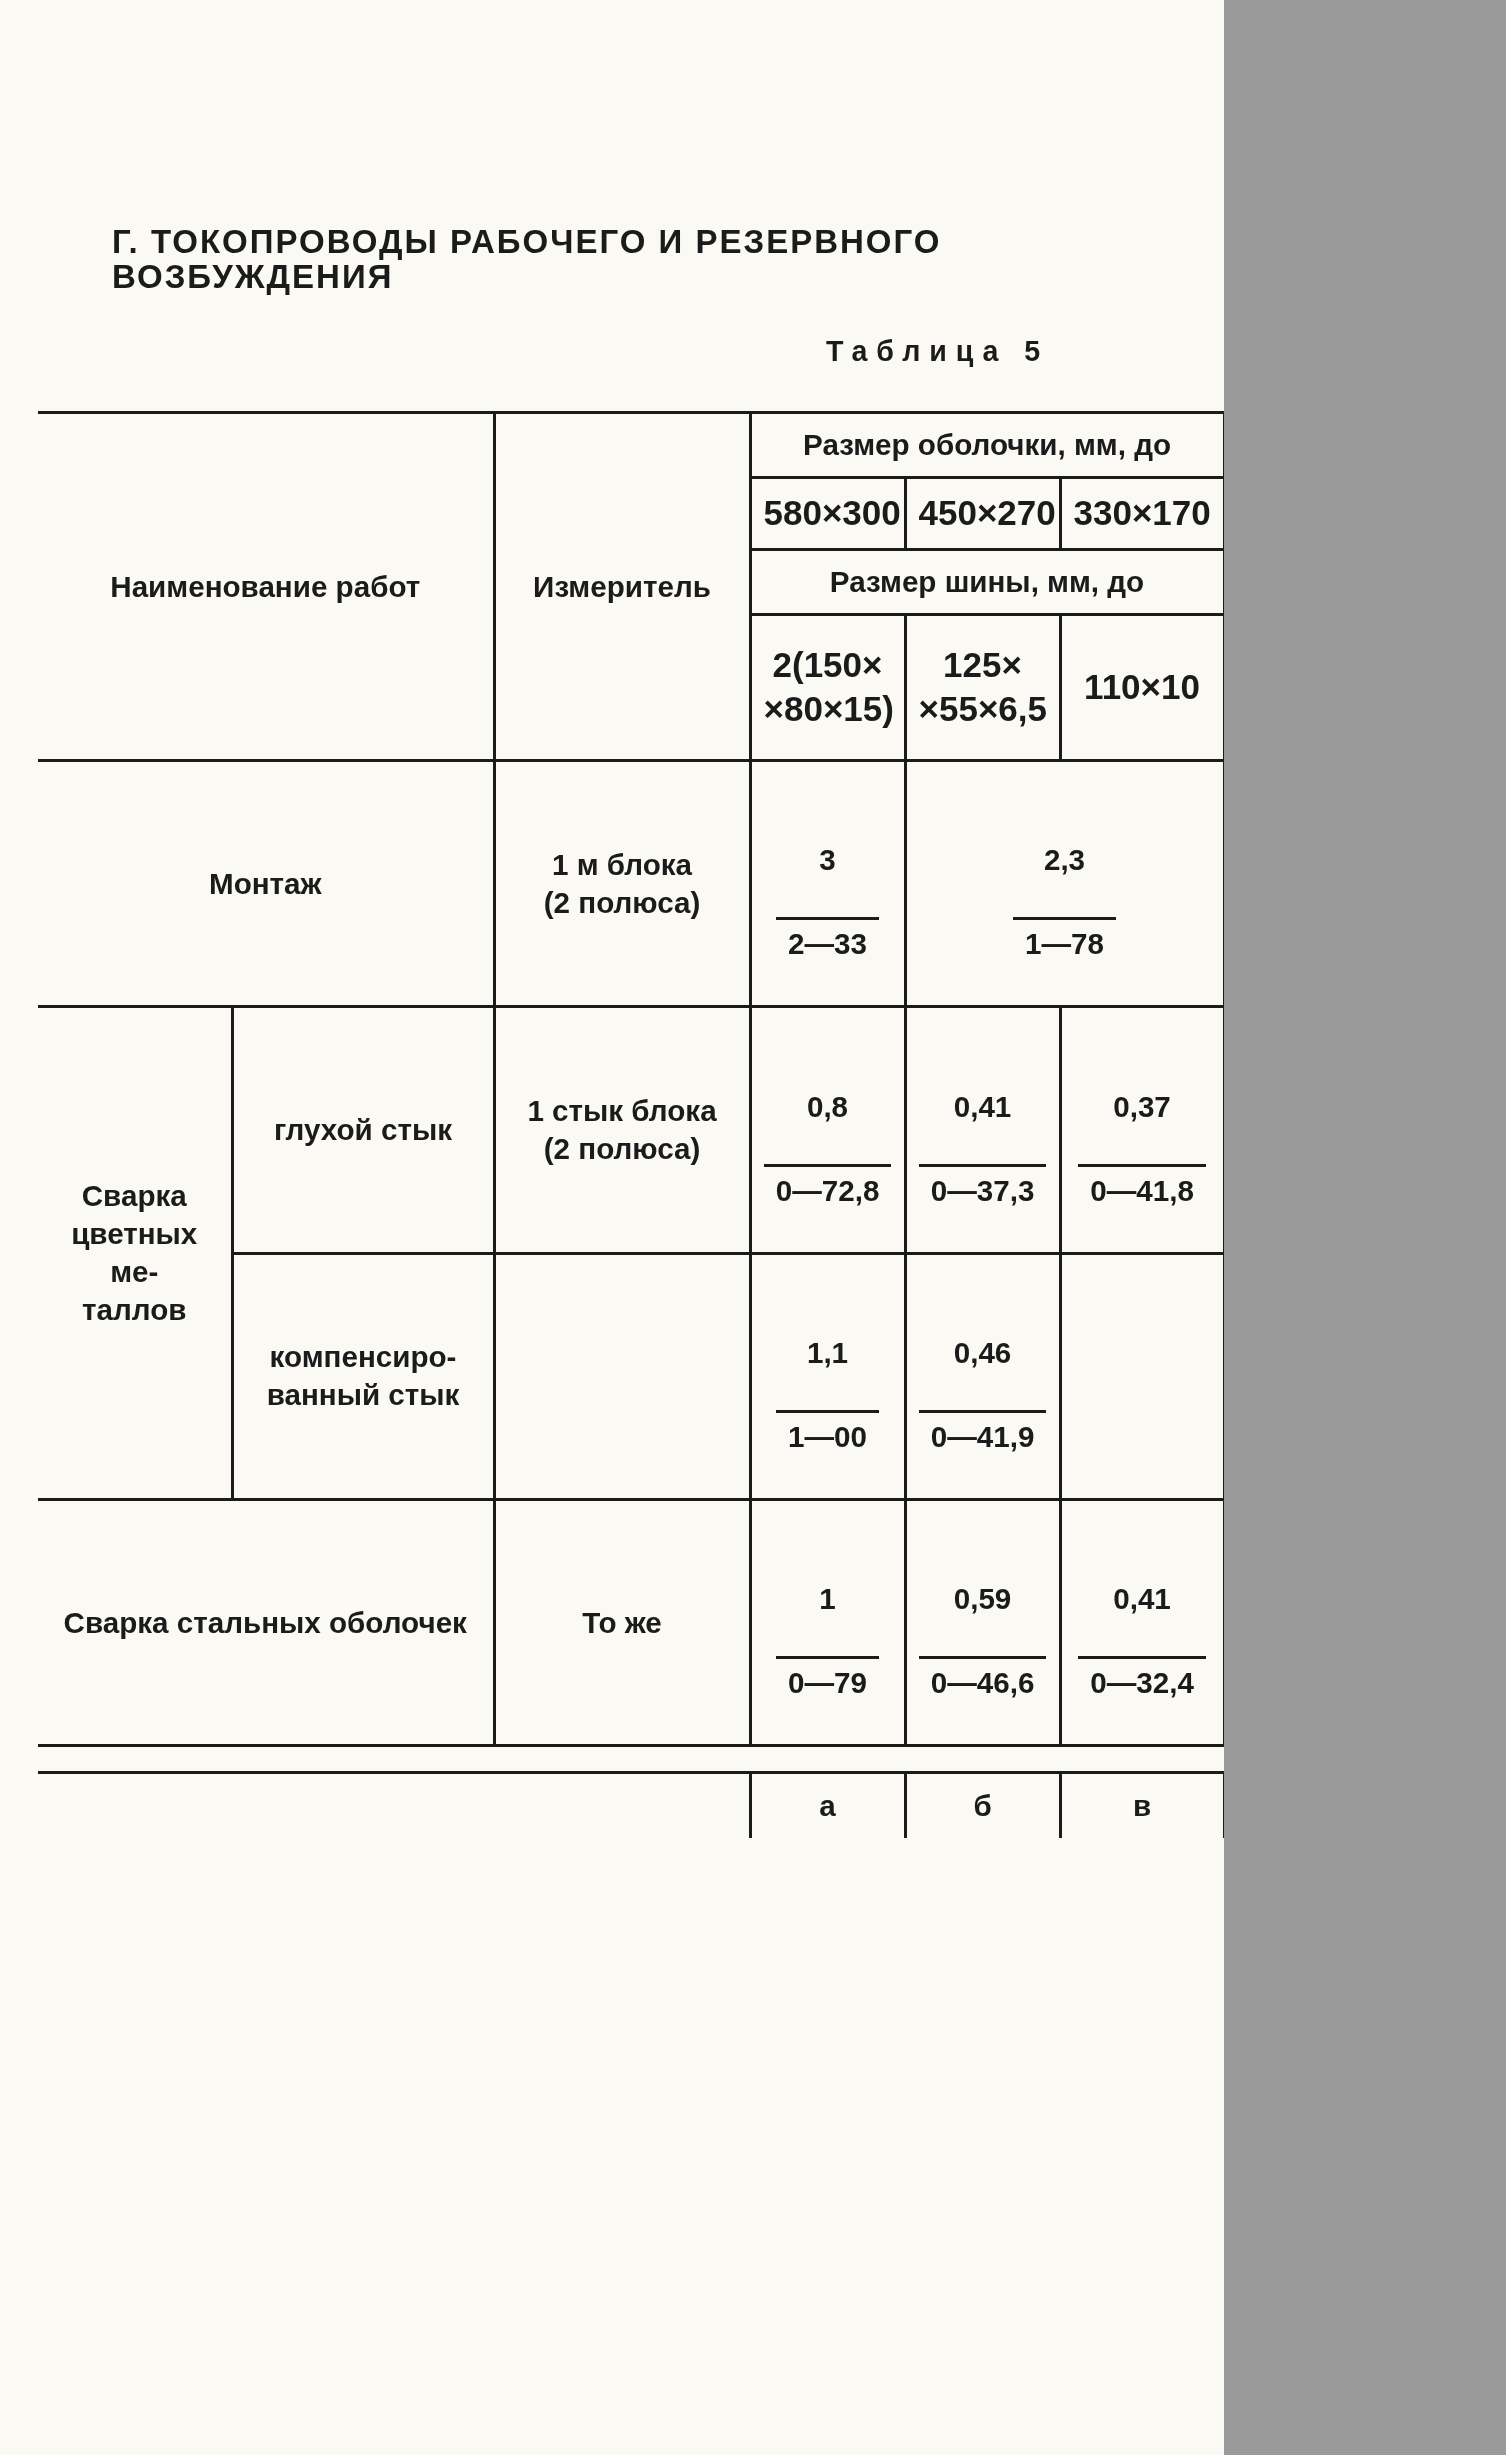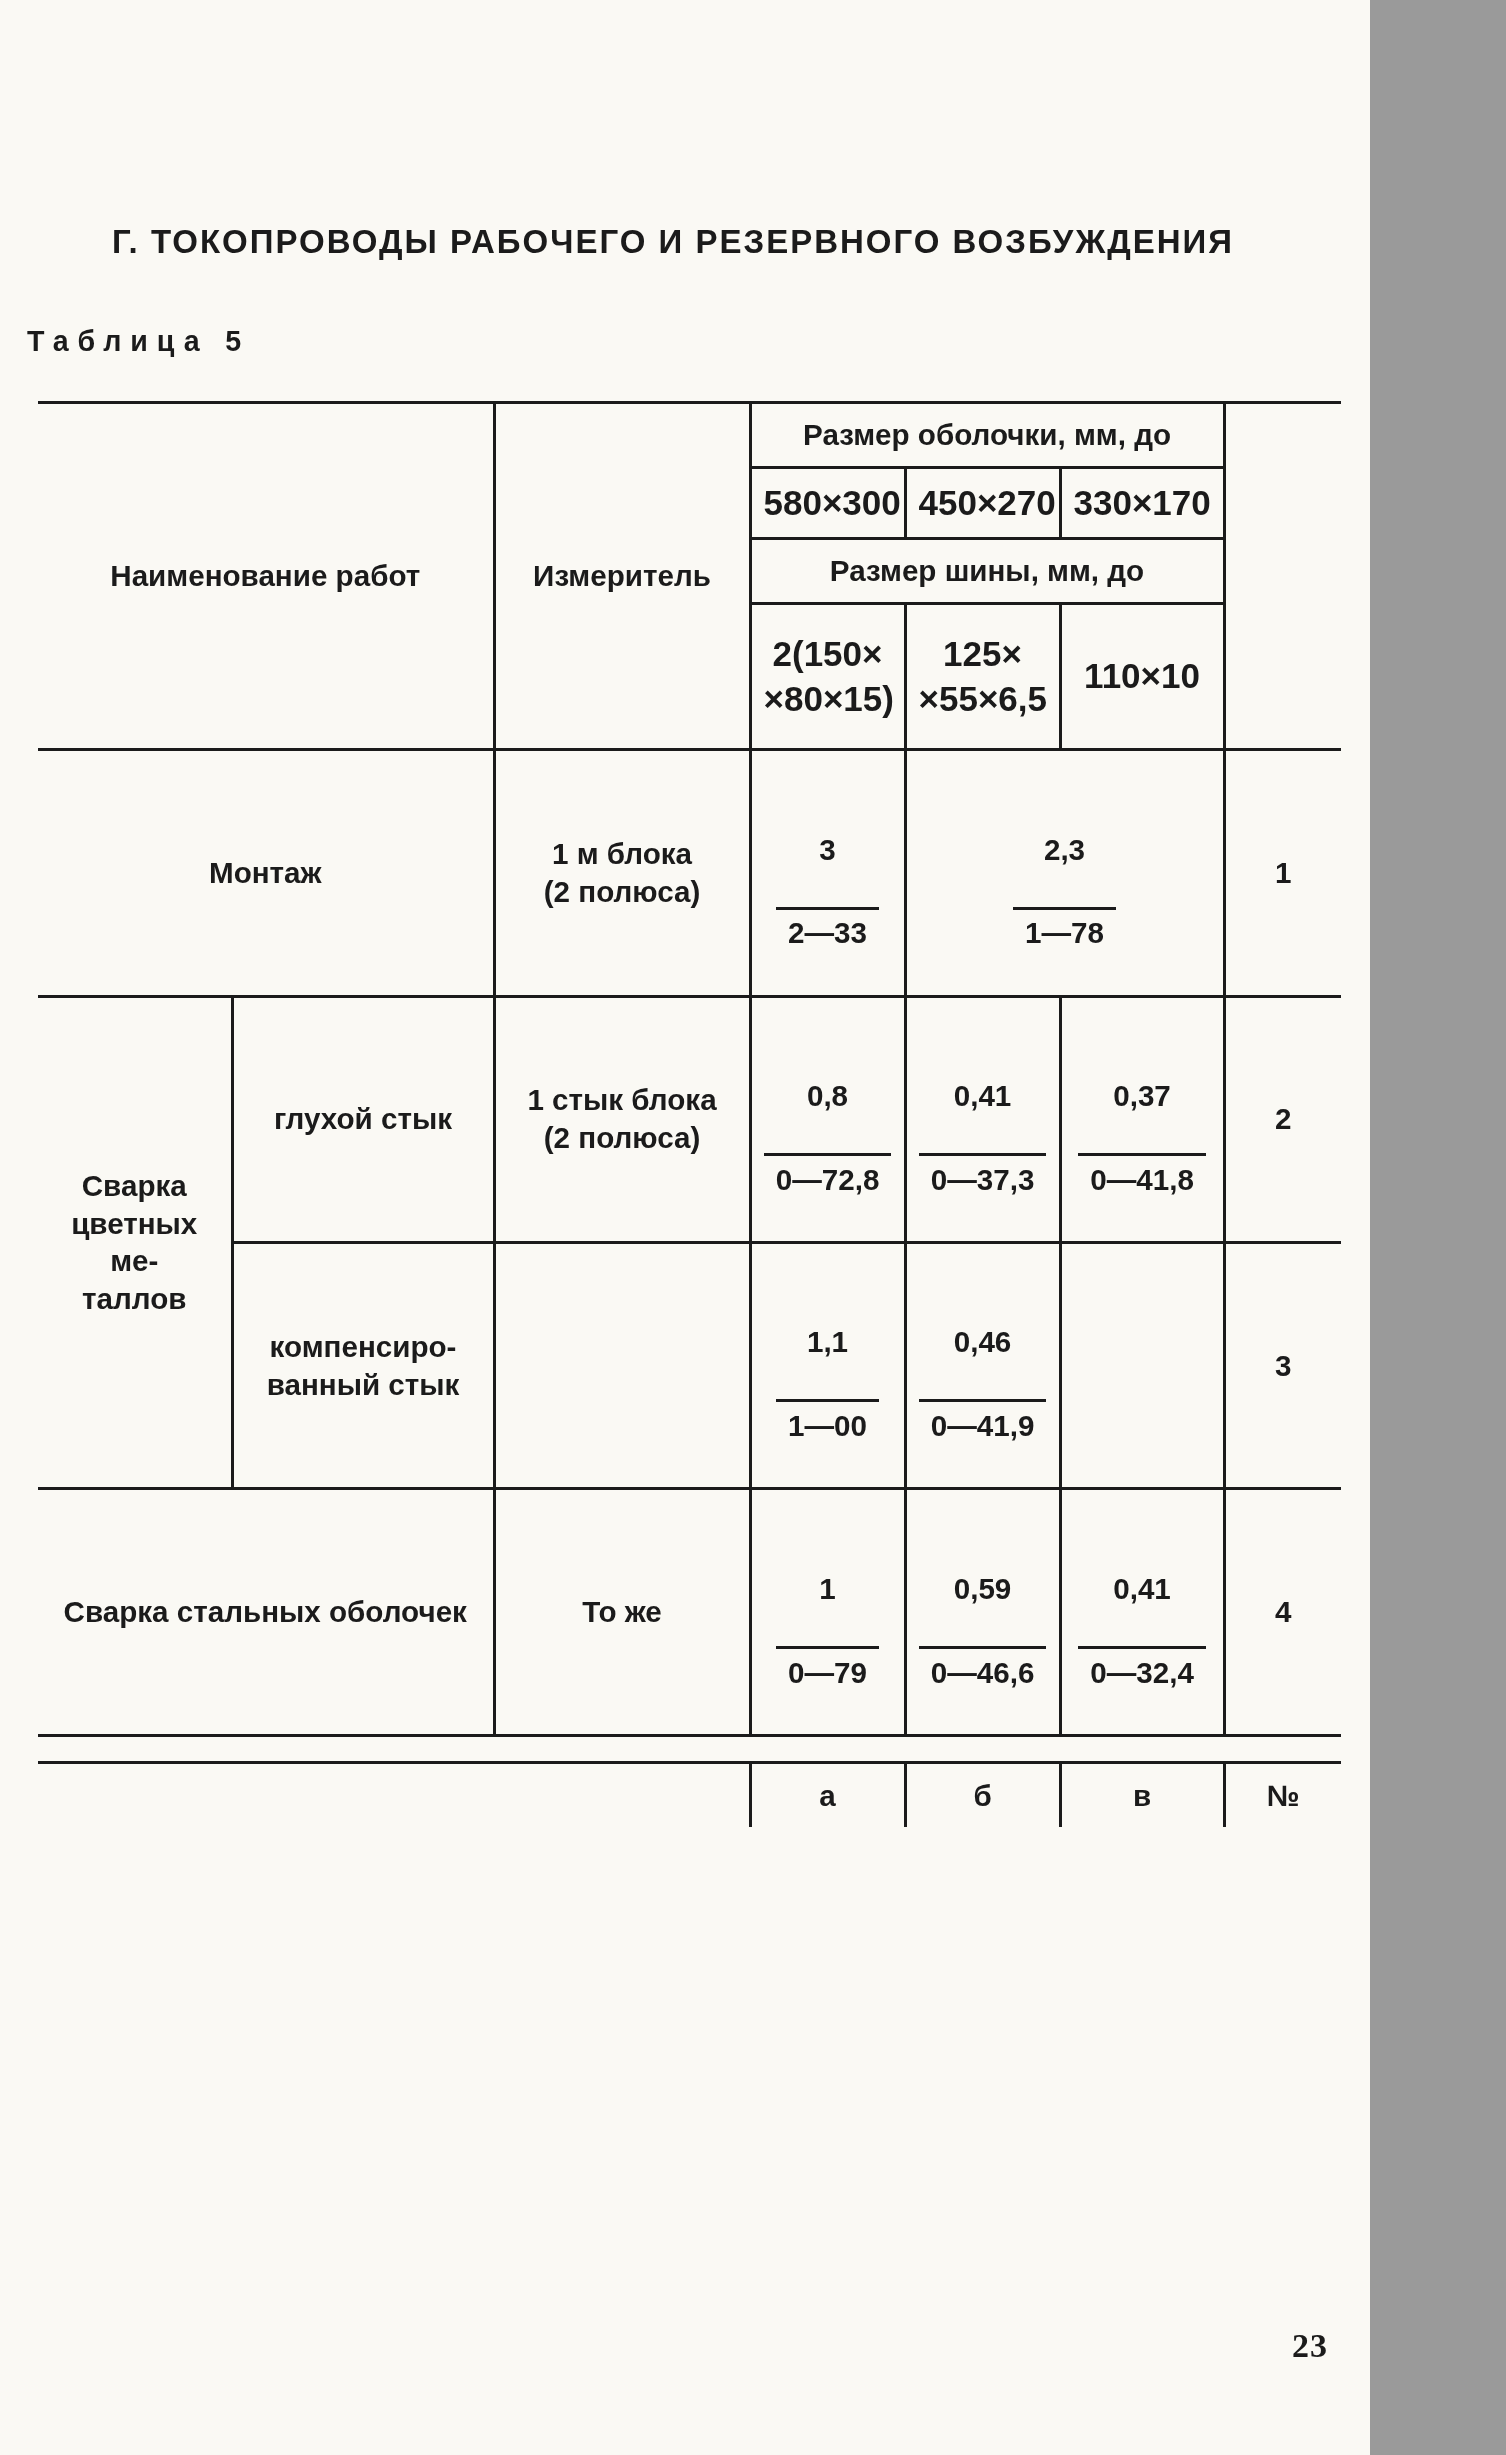--- a/index.html
+++ b/index.html
@@ -1,39 +1,39 @@
 <!DOCTYPE html>
 <html><head>
 <meta charset="utf-8">
 <style>
   :root{
     --ink:#1b1b1b;
     --paper:#faf9f4;
   }
   html,body{margin:0;padding:0;background:#9a9a9a;}
   .page{
-    width:1370px;height:2456px;
+    width:1224px;height:2456px;
     background:var(--paper);
     position:relative;
     box-sizing:border-box;
     padding-top:225px;
     font-family:"Liberation Sans",sans-serif;
     color:var(--ink);
     overflow:hidden;
   }
   .heading{
     margin:0 0 0 112px;
     font-size:33px;
     font-weight:700;
     letter-spacing:2px;
     line-height:1.05;
   }
   .table-label{
-    margin-top:65px;
-    text-align:left;
+    margin-top:41px;
+    text-align:right;
     padding-right:175px;
     font-size:28.6px;
     font-weight:700;
     letter-spacing:8.9px;
     padding-left:27px;
   }
   .subtitle{
     margin:35px 0 0 156px;
     font-size:30.5px;
     font-weight:700;

